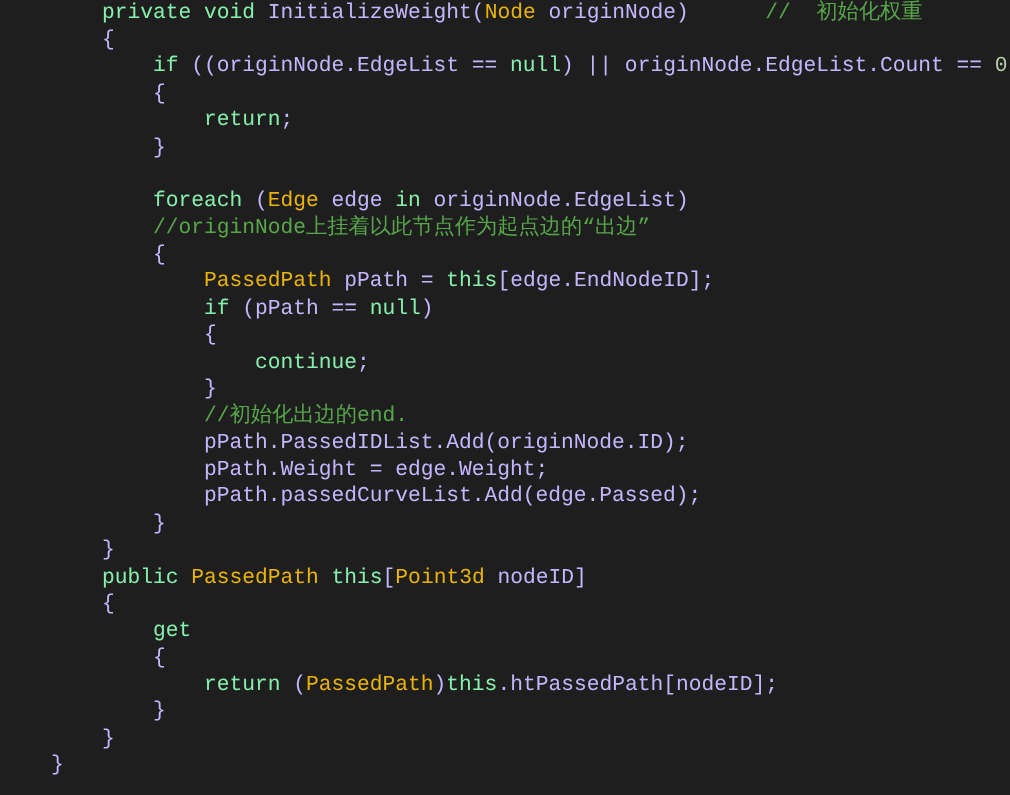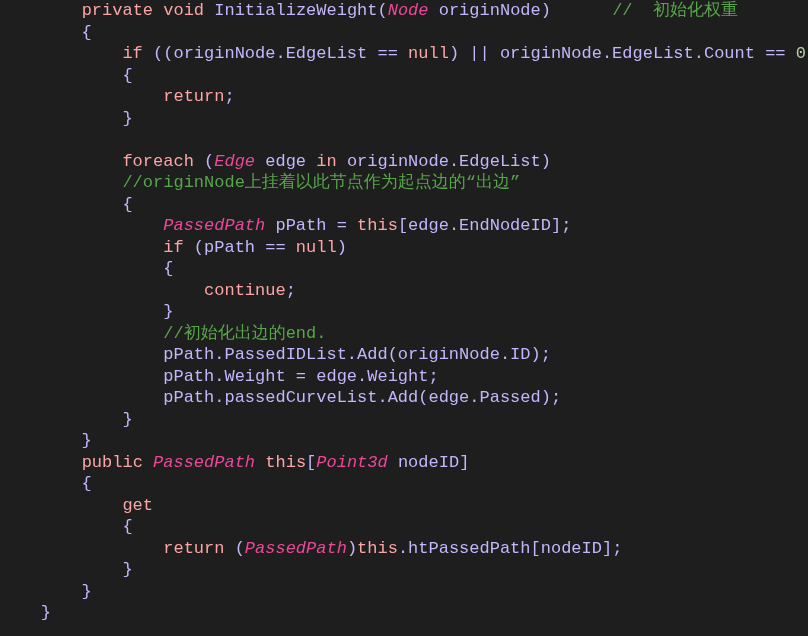--- a/index.html
+++ b/index.html
@@ -12,22 +12,22 @@
     font-size: 17px;
     line-height: 21.5px;
     overflow: hidden;
   }
   .editor {
     padding: 0;
     white-space: pre;
     color: #d4d4d4;
   }
   .line { white-space: pre; }
-  .kw   { color: #fca5a5; }   
-  .type { color: #ec4899; font-style: italic; }   
+  .kw   { color: #86efac; }   
+  .type { color: #eab308; }   
   .cmt  { color: #57a64a; font-family: Liberation Mono, monospace; }   
   .num  { color: #b5cea8; }   
   .plain{ color:#c4b5fd; }
 </style>
 </head>
 <body>
 
 <div class="editor" id="code-root"><div class="line"><span class="plain">        </span><span class="kw">private</span><span class="plain"> </span><span class="kw">void</span><span class="plain"> InitializeWeight(</span><span class="type">Node</span><span class="plain"> originNode)      </span><span class="cmt">//  初始化权重</span></div><div class="line"><span class="plain">        {</span></div><div class="line"><span class="plain">            </span><span class="kw">if</span><span class="plain"> ((originNode.EdgeList == </span><span class="kw">null</span><span class="plain">) || originNode.EdgeList.Count == </span><span class="num">0</span><span class="plain">)</span></div><div class="line"><span class="plain">            {</span></div><div class="line"><span class="plain">                </span><span class="kw">return</span><span class="plain">;</span></div><div class="line"><span class="plain">            }</span></div><div class="line"><span class="plain"> </span></div><div class="line"><span class="plain">            </span><span class="kw">foreach</span><span class="plain"> (</span><span class="type">Edge</span><span class="plain"> edge </span><span class="kw">in</span><span class="plain"> originNode.EdgeList)</span></div><div class="line"><span class="plain">            </span><span class="cmt">//originNode上挂着以此节点作为起点边的“出边”</span></div><div class="line"><span class="plain">            {</span></div><div class="line"><span class="plain">                </span><span class="type">PassedPath</span><span class="plain"> pPath = </span><span class="kw">this</span><span class="plain">[edge.EndNodeID];</span></div><div class="line"><span class="plain">                </span><span class="kw">if</span><span class="plain"> (pPath == </span><span class="kw">null</span><span class="plain">)</span></div><div class="line"><span class="plain">                {</span></div><div class="line"><span class="plain">                    </span><span class="kw">continue</span><span class="plain">;</span></div><div class="line"><span class="plain">                }</span></div><div class="line"><span class="plain">                </span><span class="cmt">//初始化出边的end.</span></div><div class="line"><span class="plain">                pPath.PassedIDList.Add(originNode.ID);</span></div><div class="line"><span class="plain">                pPath.Weight = edge.Weight;</span></div><div class="line"><span class="plain">                pPath.passedCurveList.Add(edge.Passed);</span></div><div class="line"><span class="plain">            }</span></div><div class="line"><span class="plain">        }</span></div><div class="line"><span class="plain">        </span><span class="kw">public</span><span class="plain"> </span><span class="type">PassedPath</span><span class="plain"> </span><span class="kw">this</span><span class="plain">[</span><span class="type">Point3d</span><span class="plain"> nodeID]</span></div><div class="line"><span class="plain">        {</span></div><div class="line"><span class="plain">            </span><span class="kw">get</span></div><div class="line"><span class="plain">            {</span></div><div class="line"><span class="plain">                </span><span class="kw">return</span><span class="plain"> (</span><span class="type">PassedPath</span><span class="plain">)</span><span class="kw">this</span><span class="plain">.htPassedPath[nodeID];</span></div><div class="line"><span class="plain">            }</span></div><div class="line"><span class="plain">        }</span></div><div class="line"><span class="plain">    }</span></div></div>
 
 </body></html>

